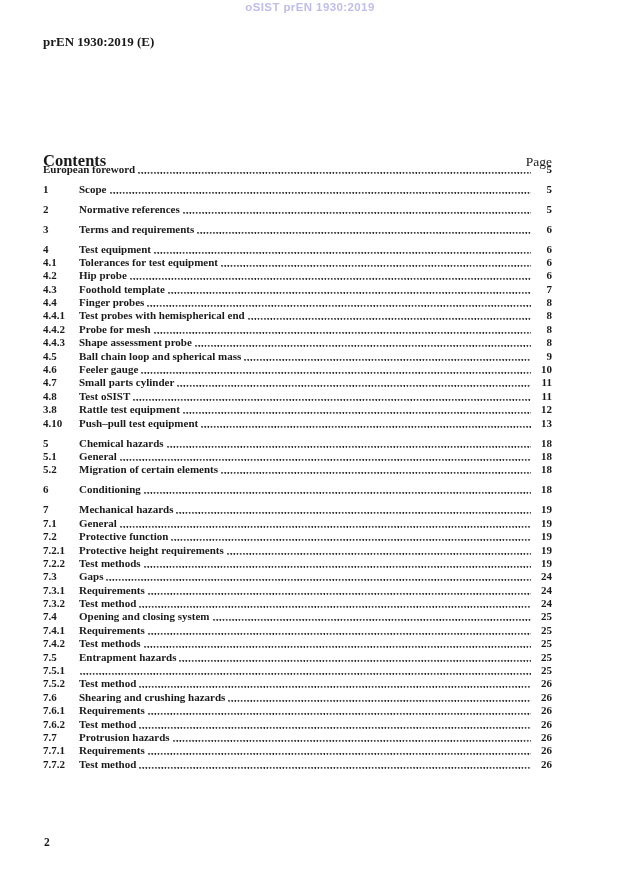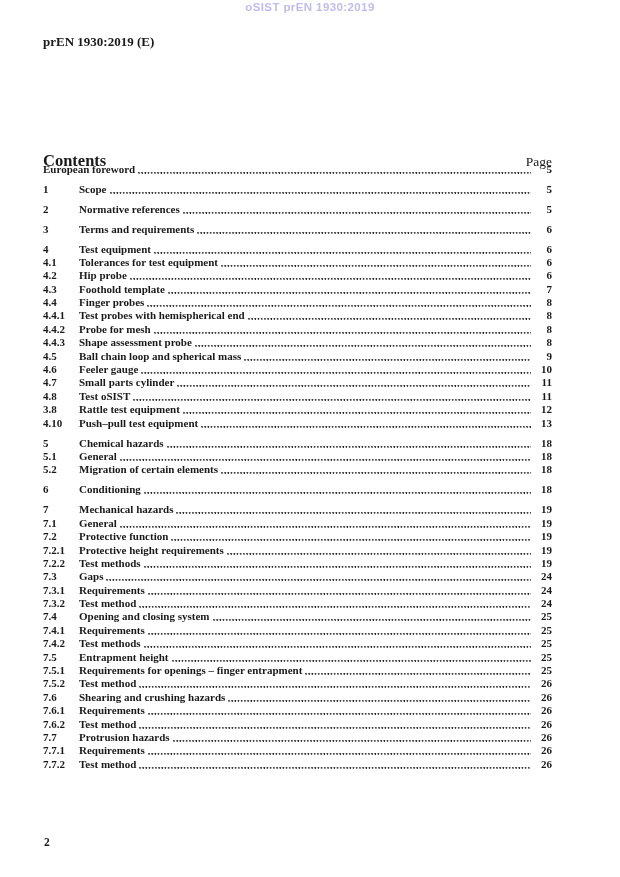--- a/index.html
+++ b/index.html
@@ -307,27 +307,26 @@
     <span class="toc-page">25</span>
   </div>
     <div class="toc-row">
     <span class="toc-num">7.4.2</span>
     <span class="toc-title">Test methods</span>
     <span class="toc-leader"></span>
     <span class="toc-page">25</span>
   </div>
     <div class="toc-row">
     <span class="toc-num">7.5</span>
-    <span class="toc-title">Entrapment height</span>
+    <span class="toc-title">Entrapment hazards</span>
     <span class="toc-leader"></span>
     <span class="toc-page">25</span>
   </div>
     <div class="toc-row">
     <span class="toc-num">7.5.1</span>
-    <span class="toc-title">Requirements for openings – finger entrapment</span>
     <span class="toc-leader"></span>
     <span class="toc-page">25</span>
   </div>
     <div class="toc-row">
     <span class="toc-num">7.5.2</span>
     <span class="toc-title">Test method</span>
     <span class="toc-leader"></span>
     <span class="toc-page">26</span>
   </div>
     <div class="toc-row">

